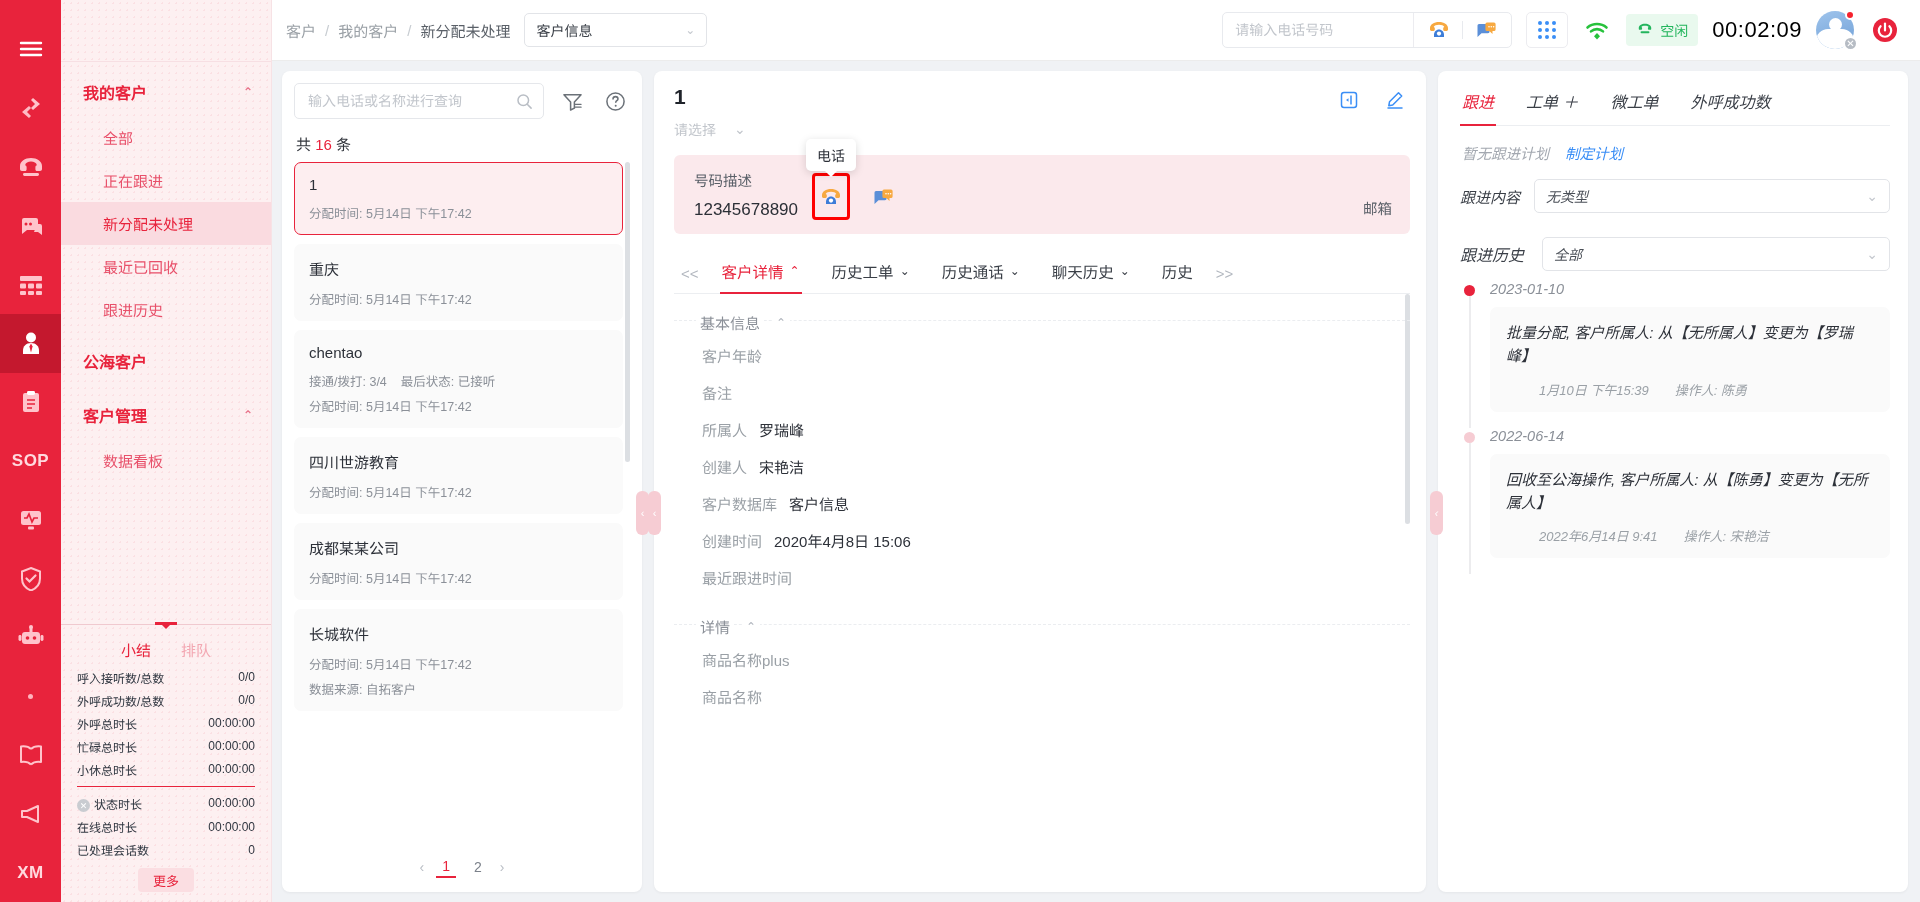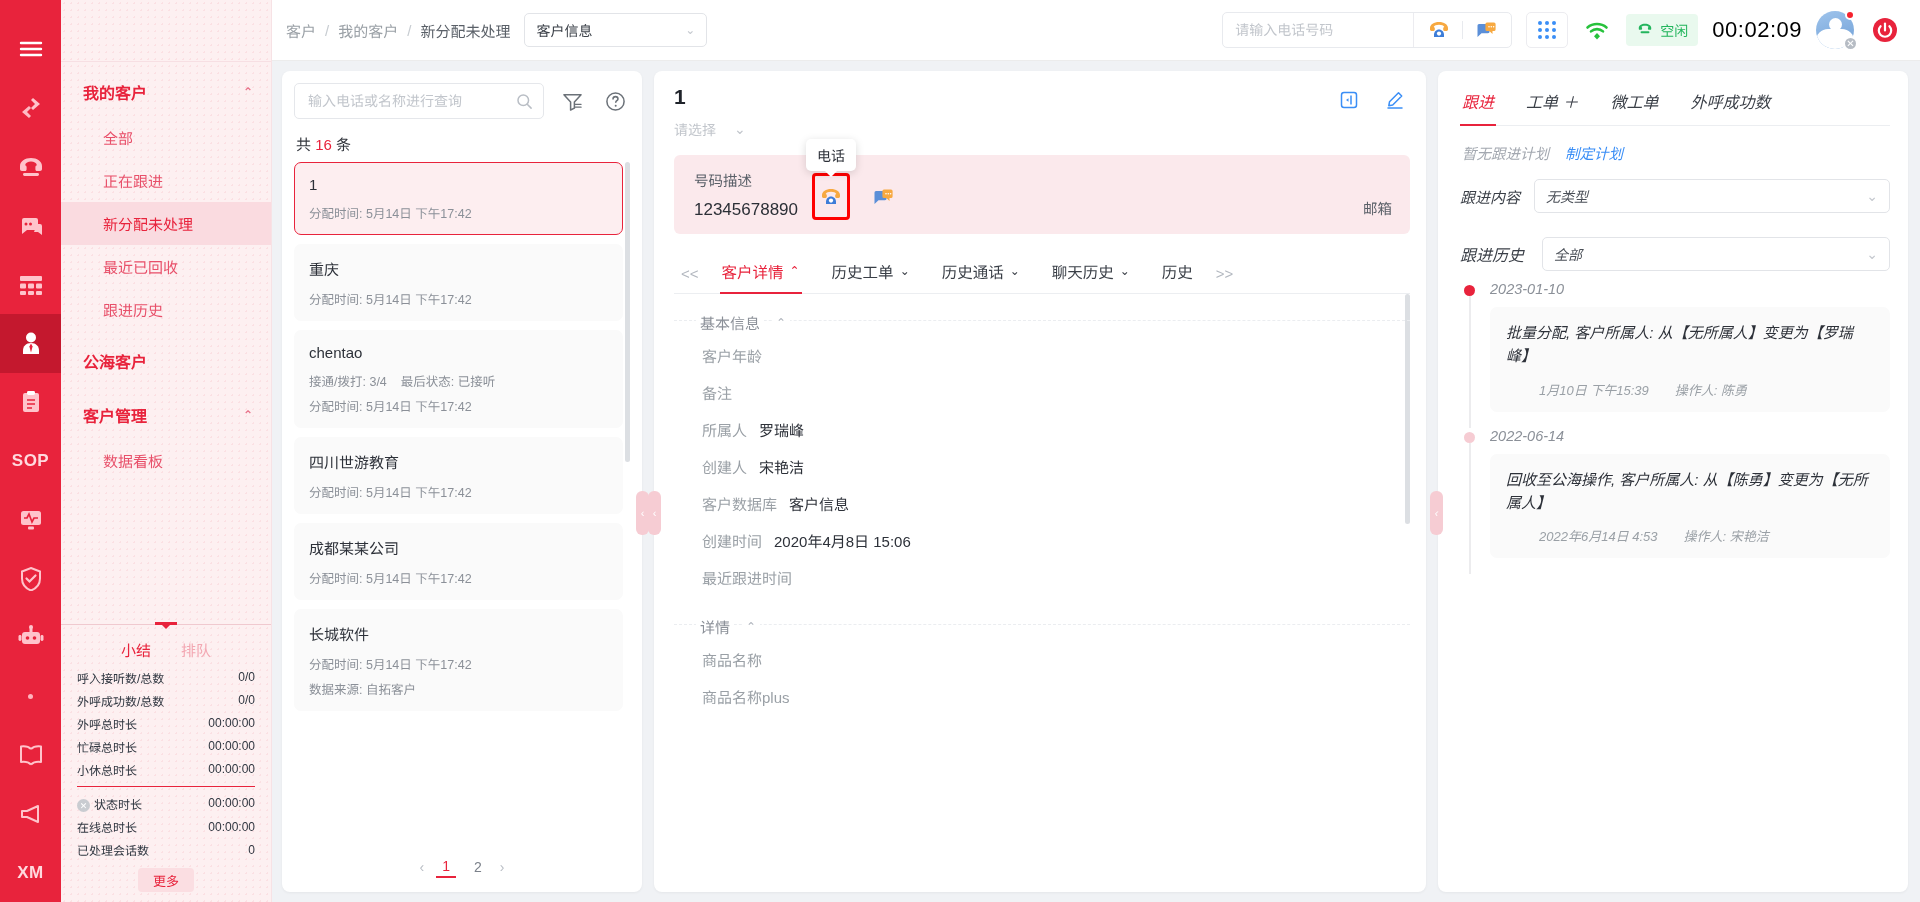--- a/index.html
+++ b/index.html
@@ -738,25 +738,25 @@
             <span class="k">最近跟进时间</span>
             <span class="v"></span>
           </div>
 
           <div class="sect-head" style="margin-top:10px;">
             <span class="sect-line"></span>
             <span class="txt">详情</span>
             <span class="cv" style="color:#b2b7bf;font-size:12px;">⌃</span>
           </div>
           <div class="field">
+            <span class="k">商品名称plus</span>
+            <span class="v"></span>
+          </div>
+          <div class="field">
             <span class="k">商品名称</span>
-            <span class="v"></span>
-          </div>
-          <div class="field">
-            <span class="k">商品名称plus</span>
             <span class="v"></span>
           </div>
         </div>
 
         <div class="handle" style="left:-6px; top:420px;">‹</div>
       </div>
 
       <div class="card col-follow">
         <div class="f-tabs">
           <div class="ft active">跟进</div>
@@ -801,21 +801,21 @@
             </div>
           </div>
 
           <div class="tl-item">
             <span class="tl-dot pale"></span>
             <span class="tl-line"></span>
             <div class="tl-date">2022-06-14</div>
             <div class="tl-card">
               <div class="tl-text">回收至公海操作, 客户所属人: 从【陈勇】变更为【无所属人】</div>
               <div class="tl-meta">
-                <span>2022年6月14日 4:53</span>
+                <span>2022年6月14日 9:41</span>
                 <span><span>操作人:</span> <span>宋艳洁</span></span>
               </div>
             </div>
           </div>
         </div>
 
         <div class="handle" style="left:-8px; top:420px;">‹</div>
       </div>
 
     </div>

